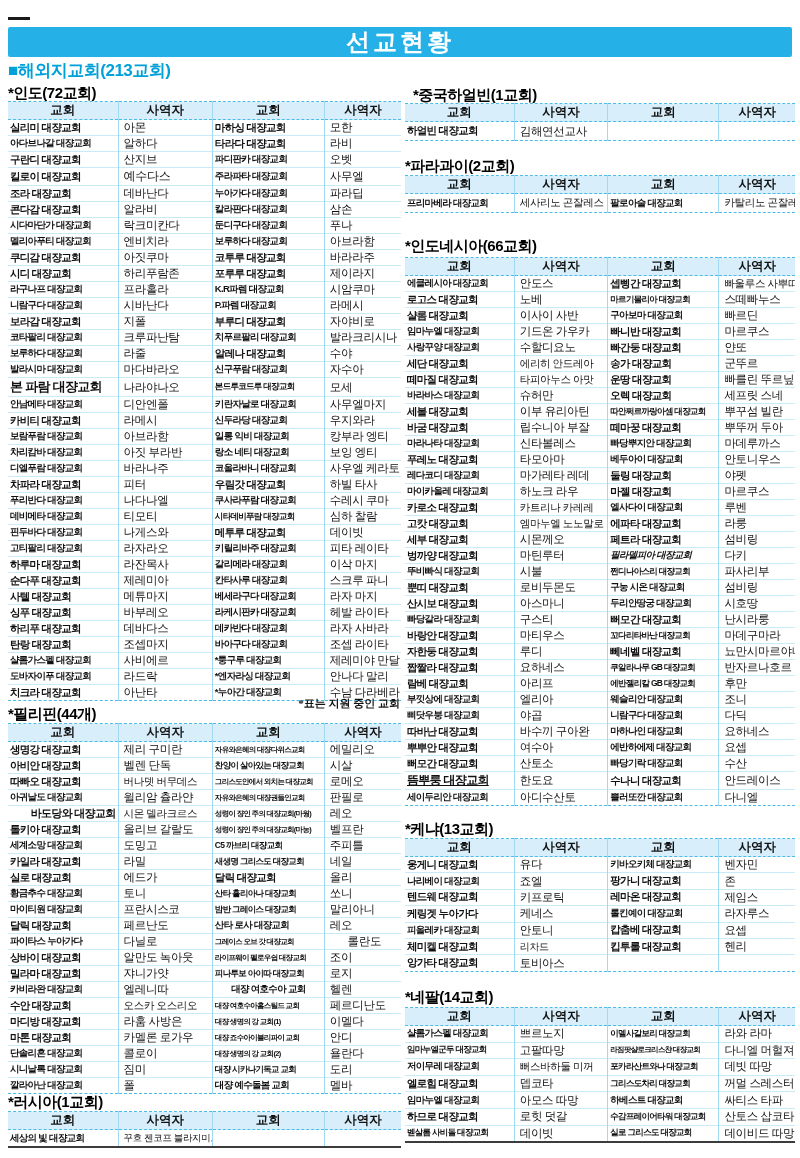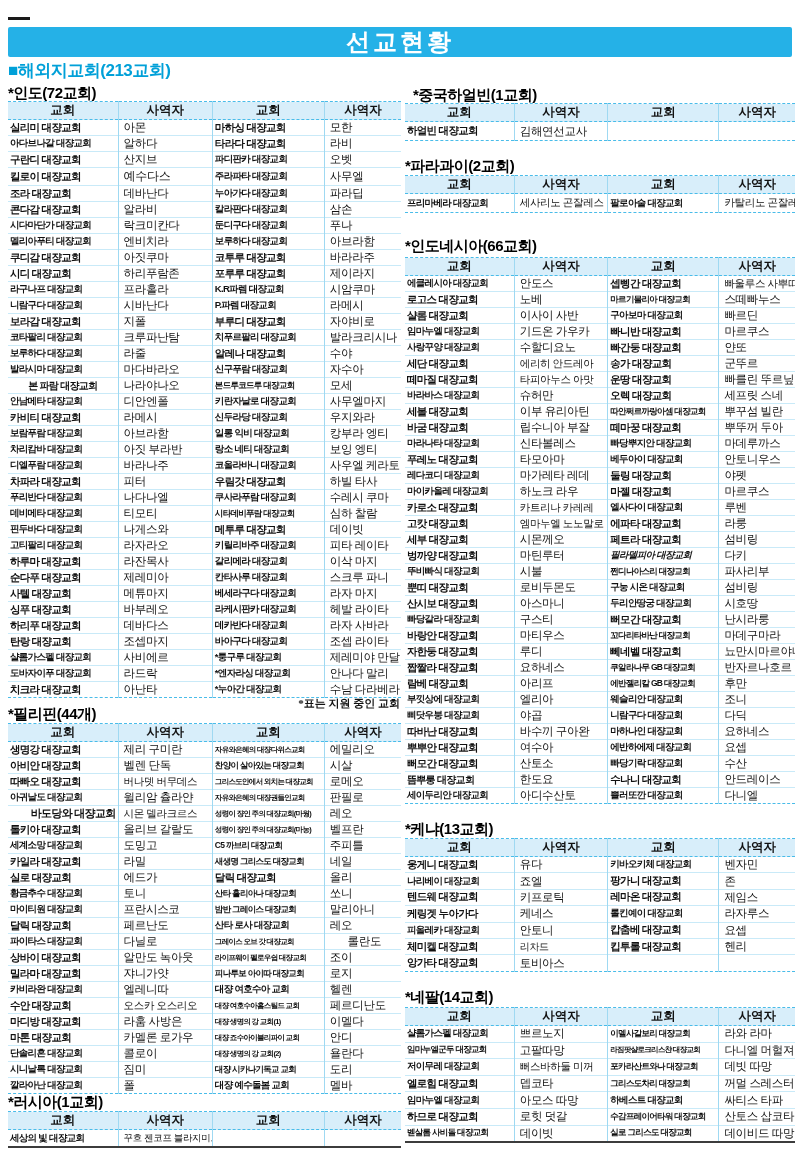--- a/index.html
+++ b/index.html
@@ -153,21 +153,21 @@
         <td class="church" style="font-size: 10.5px;">알레나 대쟝교회</td>
         <td class="worker" style="font-size: 11.5px;">수야</td>
       </tr>
       <tr>
         <td class="church" style="font-size: 9.5px;">발라시마 대쟝교회</td>
         <td class="worker" style="font-size: 11.5px;">마다바라오</td>
         <td class="church" style="font-size: 9.5px;">신구푸람 대쟝교회</td>
         <td class="worker" style="font-size: 11.5px;">자수아</td>
       </tr>
       <tr>
-        <td class="church" style="font-size: 10px; text-align: center;">본 파람 대쟝교회</td>
+        <td class="church" style="font-size: 13px;">본 파람 대쟝교회</td>
         <td class="worker" style="font-size: 11.5px;">나라야나오</td>
         <td class="church" style="font-size: 8.5px;">본드루코드루 대쟝교회</td>
         <td class="worker" style="font-size: 11.5px;">모세</td>
       </tr>
       <tr>
         <td class="church" style="font-size: 9.5px;">안남메타 대쟝교회</td>
         <td class="worker" style="font-size: 11.5px;">디안엔폴</td>
         <td class="church" style="font-size: 9.5px;">키란자날로 대쟝교회</td>
         <td class="worker" style="font-size: 11.5px;">사무엘마지</td>
       </tr>
@@ -366,41 +366,41 @@
         <td class="church" style="font-size: 8.5px;">밤반 그레이스 대쟝교회</td>
         <td class="worker" style="font-size: 11.5px;">말리아니</td>
       </tr>
       <tr>
         <td class="church" style="font-size: 10.5px;">달릭 대쟝교회</td>
         <td class="worker" style="font-size: 11.5px;">페르난도</td>
         <td class="church" style="font-size: 9.5px;">산타 로사 대쟝교회</td>
         <td class="worker" style="font-size: 11.5px;">레오</td>
       </tr>
       <tr>
-        <td class="church" style="font-size: 9.5px;">파이타스 대쟝교회</td>
+        <td class="church" style="font-size: 9.5px;">파이타스 누아가다</td>
         <td class="worker" style="font-size: 11.5px;">다닐로</td>
         <td class="church" style="font-size: 7.5px;">그레이스 오브 갓 대쟝교회</td>
         <td class="worker" style="font-size: 11.5px; text-align: center;">롤란도</td>
       </tr>
       <tr>
         <td class="church" style="font-size: 10.5px;">상바이 대쟝교회</td>
         <td class="worker" style="font-size: 11.5px;">알만도 녹아웃</td>
         <td class="church" style="font-size: 7.5px;">라이프웨이 펠로우쉽 대쟝교회</td>
         <td class="worker" style="font-size: 11.5px;">조이</td>
       </tr>
       <tr>
         <td class="church" style="font-size: 10.5px;">밀라마 대쟝교회</td>
         <td class="worker" style="font-size: 11.5px;">쟈니가얏</td>
         <td class="church" style="font-size: 8.5px;">피나투보 아이따 대쟝교회</td>
         <td class="worker" style="font-size: 11.5px;">로지</td>
       </tr>
       <tr>
         <td class="church" style="font-size: 9.5px;">카비라완 대쟝교회</td>
         <td class="worker" style="font-size: 11.5px;">엘레니따</td>
-        <td class="church" style="font-size: 9.5px;">대쟝 여호수아 교회</td>
+        <td class="church" style="font-size: 9.5px; text-align: center;">대쟝 여호수아 교회</td>
         <td class="worker" style="font-size: 11.5px;">헬렌</td>
       </tr>
       <tr>
         <td class="church" style="font-size: 10.5px;">수안 대쟝교회</td>
         <td class="worker" style="font-size: 10.5px;">오스카 오스리오</td>
         <td class="church" style="font-size: 7.5px;">대쟝 여호수아홈스틸드 교회</td>
         <td class="worker" style="font-size: 11.5px;">페르디난도</td>
       </tr>
       <tr>
         <td class="church" style="font-size: 10.5px;">마디방 대쟝교회</td>
@@ -710,21 +710,21 @@
         <td class="church" style="font-size: 9.5px;">에반하에제 대쟝교회</td>
         <td class="worker" style="font-size: 11.5px;">요셉</td>
       </tr>
       <tr>
         <td class="church" style="font-size: 10.5px;">뻐모간 대쟝교회</td>
         <td class="worker" style="font-size: 11.5px;">산토소</td>
         <td class="church" style="font-size: 9.5px;">빠당기락 대쟝교회</td>
         <td class="worker" style="font-size: 11.5px;">수산</td>
       </tr>
       <tr>
-        <td class="church" style="font-size: 10px;">뜸뿌룽 대쟝교회</td>
+        <td class="church" style="font-size: 12px; text-decoration: underline;">뜸뿌룽 대쟝교회</td>
         <td class="worker" style="font-size: 11.5px;">한도요</td>
         <td class="church" style="font-size: 10.5px;">수나니 대쟝교회</td>
         <td class="worker" style="font-size: 11.5px;">안드레이스</td>
       </tr>
       <tr>
         <td class="church" style="font-size: 9.5px;">세이두리안 대쟝교회</td>
         <td class="worker" style="font-size: 11.5px;">아디수산토</td>
         <td class="church" style="font-size: 9.5px;">쁠러또깐 대쟝교회</td>
         <td class="worker" style="font-size: 11.5px;">다니엘</td>
       </tr>

